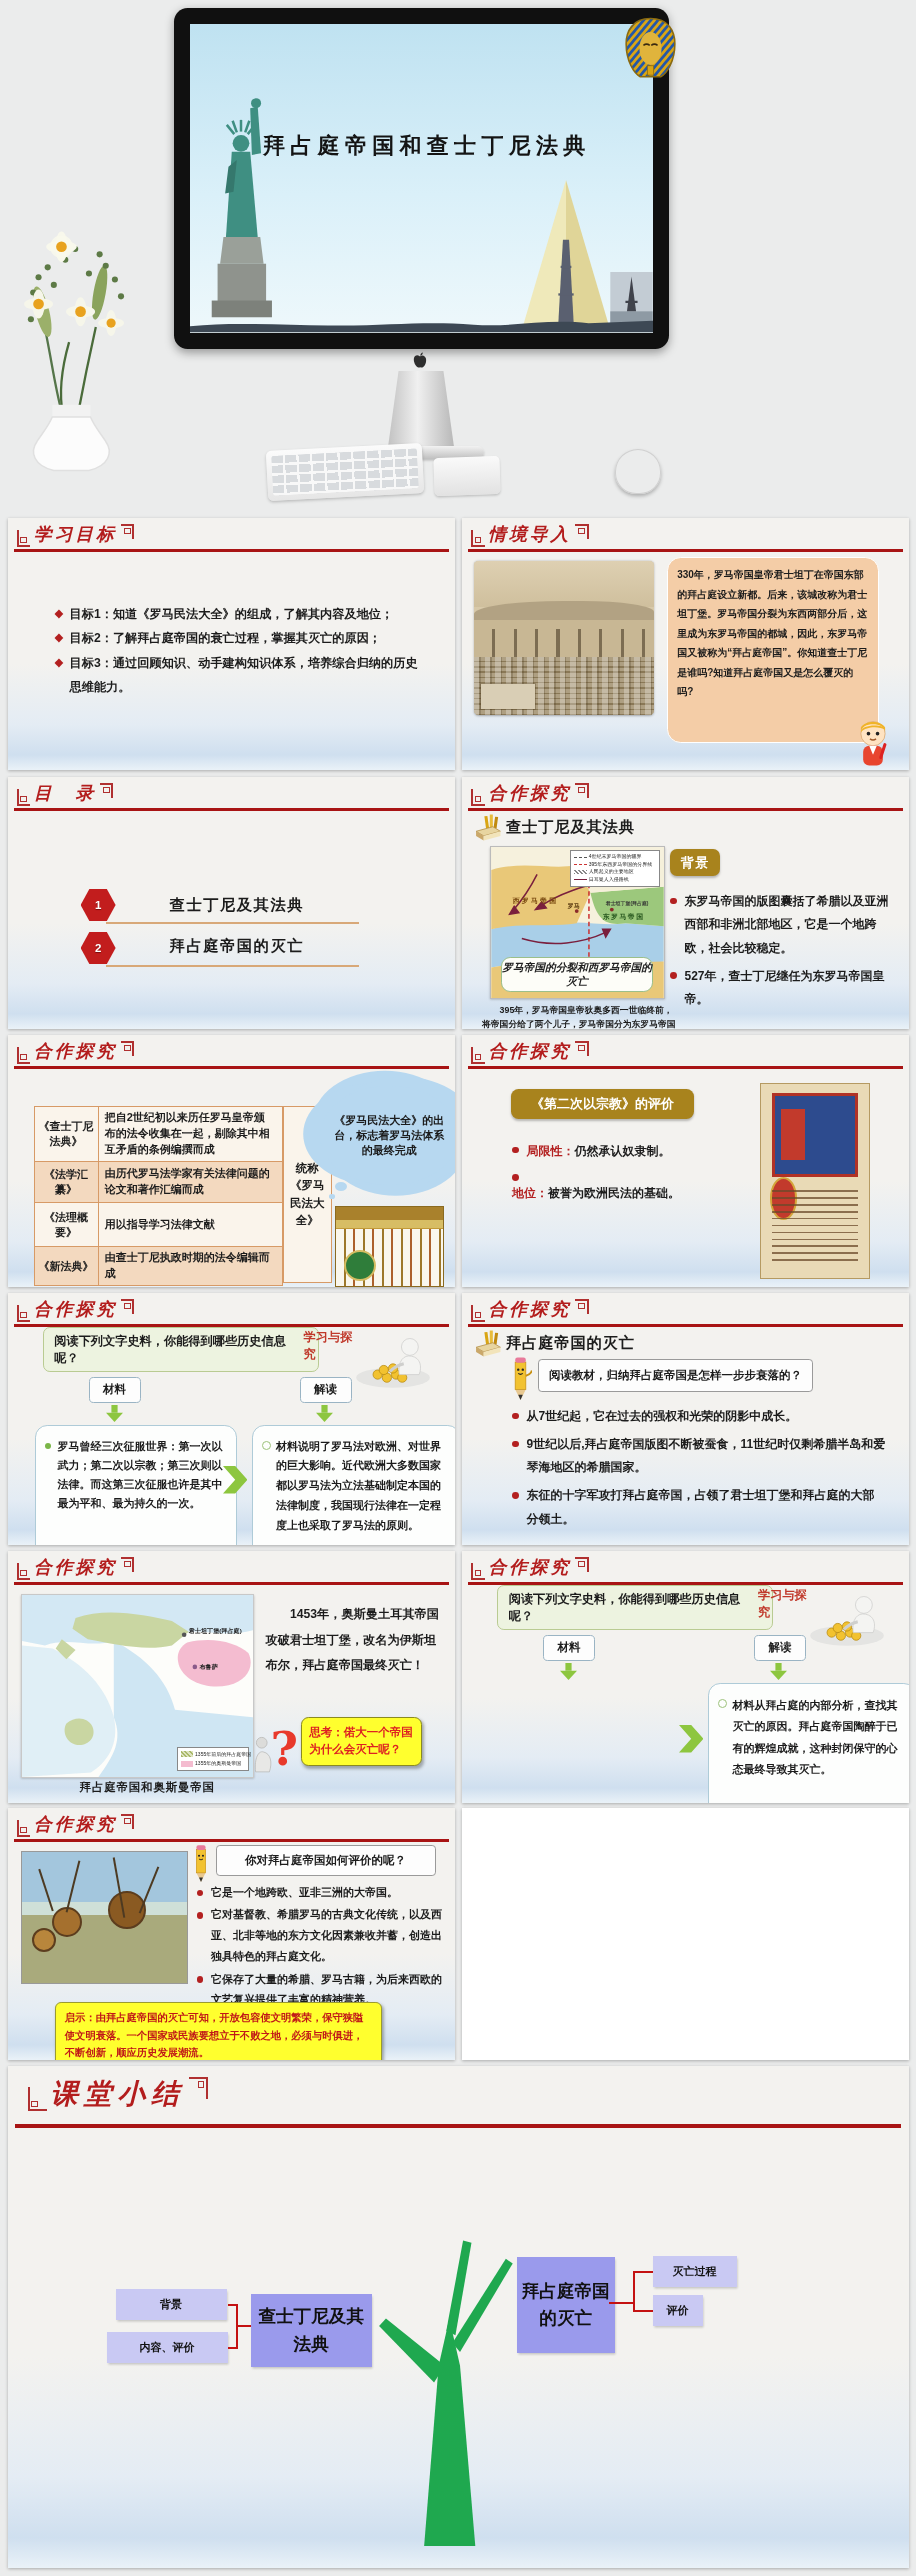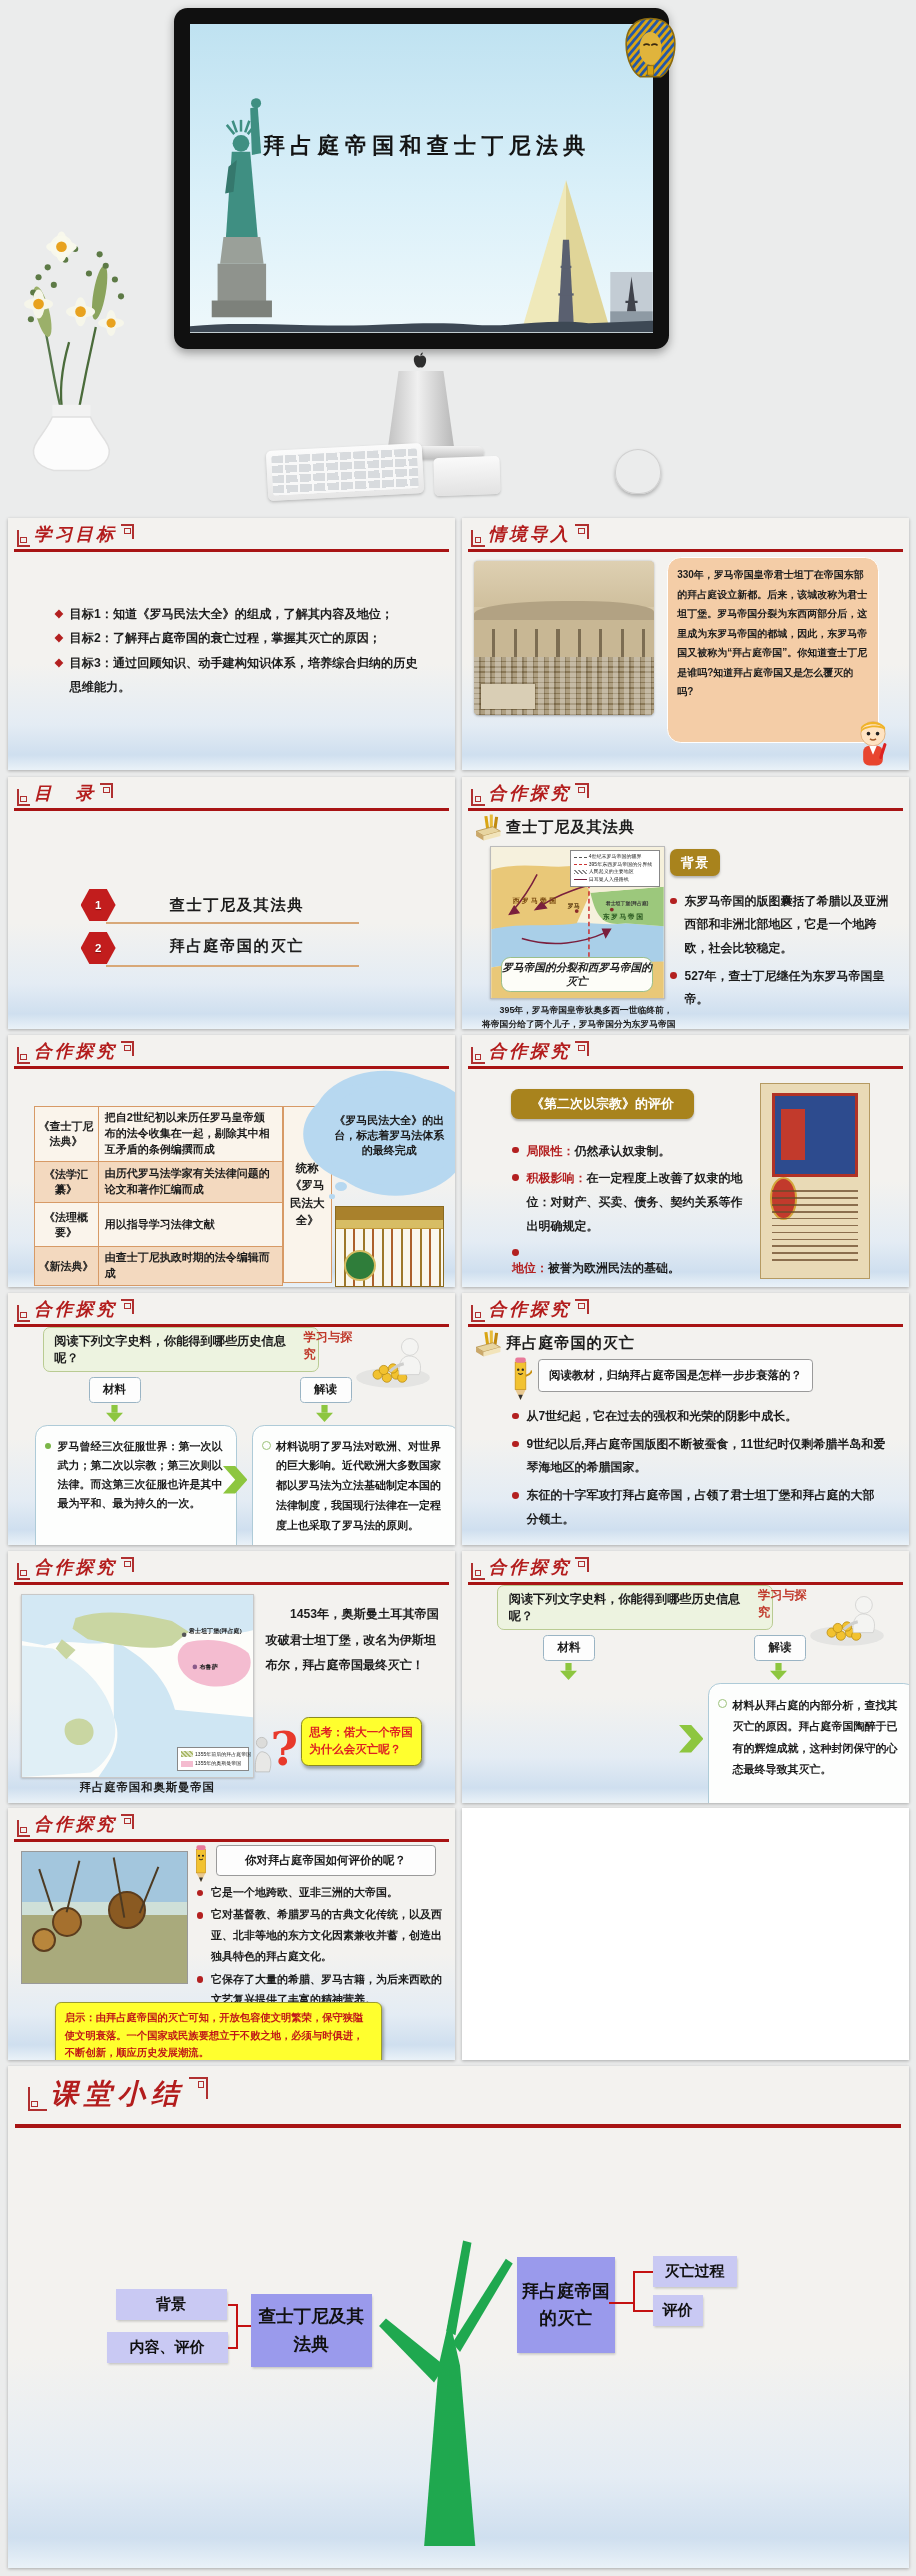--- a/index.html
+++ b/index.html
@@ -108,21 +108,21 @@
   .toc-line{position:absolute;height:1.5px;background:#d8a878;}
   .toc-text{position:absolute;font-size:15.3px;font-weight:bold;color:#1c1c1c;letter-spacing:1.5px;}
 
   
   .conn{position:absolute;background:#c41212;}
   .think-box{position:absolute;background:#ffff2e;border:1.5px solid #8a8a20;border-radius:7.6px;color:#d22;font-weight:bold;box-shadow:1.5px 2.3px 3.1px rgba(0,0,0,.3);padding:6.1px 7.6px;line-height:1.5;}
   .tip-box{position:absolute;background:#ffff2e;border:1.5px solid #9a9a30;border-radius:6.1px;color:#c01818;font-weight:bold;font-size:10.3px;line-height:1.7;padding:6.1px 9.2px;box-shadow:1.5px 2.3px 3.1px rgba(0,0,0,.3);}
 
   
   .sum-box{position:absolute;display:flex;align-items:center;justify-content:center;text-align:center;font-weight:bold;color:#111;box-shadow:0.8px 1.5px 2.3px rgba(0,0,0,.2);}
-  .sum-light{background:#c9c9f3;font-size:15px;}
+  .sum-light{background:#c9c9f3;font-size:11px;}
   .sum-dark{background:#9a9aec;font-size:17.6px;line-height:1.55;}
 
   .qmark{font-family:"DejaVu Serif",serif;font-weight:bold;color:#e8392b;}
 </style>
 </head>
 <body>
 
 <div id="canvas">
 
   <div class="abs" style="left:0;top:0;width:916px;height:510px;">
@@ -448,24 +448,20 @@
         <span class="deco-r"></span>
         <div class="rule"></div>
       </div>
     <div class="sb">
       <div class="abs gold-badge" style="left:49px;top:20px;font-size:13px;padding:6.1px 20px;border-radius:7.6px;">《第二次以宗教》的评价</div>
       <div class="abs" style="left:50px;top:70px;width:237px;font-size:12px;line-height:2.0;">
         <div class="bullet-row">
             <span class="dot"></span>
             <span><span class="red b">局限性：</span><span class="b">仍然承认奴隶制。</span></span>
           </div>
-        <div class="bullet-row" style="margin-top:3.1px;">
-            <span class="dot"></span>
-            <span><span class="red b">积极影响：</span><span class="b">在一定程度上改善了奴隶的地位：对财产、买卖、债务、契约关系等作出明确规定。</span></span>
-          </div>
         <div class="bullet-row" style="margin-top:3.1px;flex-direction:column;">
             <span class="dot"></span>
             <span><span class="red b">地位：</span><span class="b">被誉为欧洲民法的基础。</span></span>
           </div>
       </div>
       <div class="abs manuscript" style="left:298px;top:13.7px;width:108px;height:194px;">
         <div class="mimg"></div>
           <div class="init"></div>
           <div class="mtxt"></div>
       </div>

